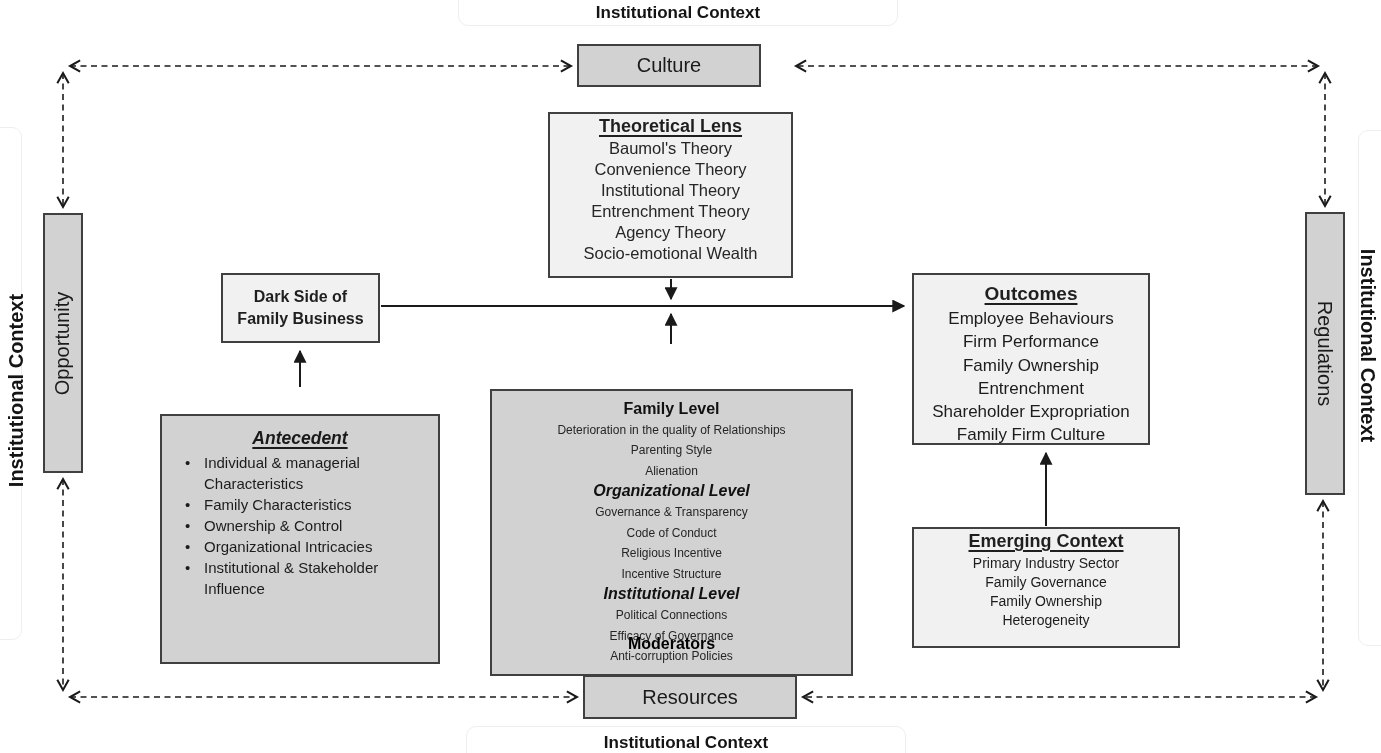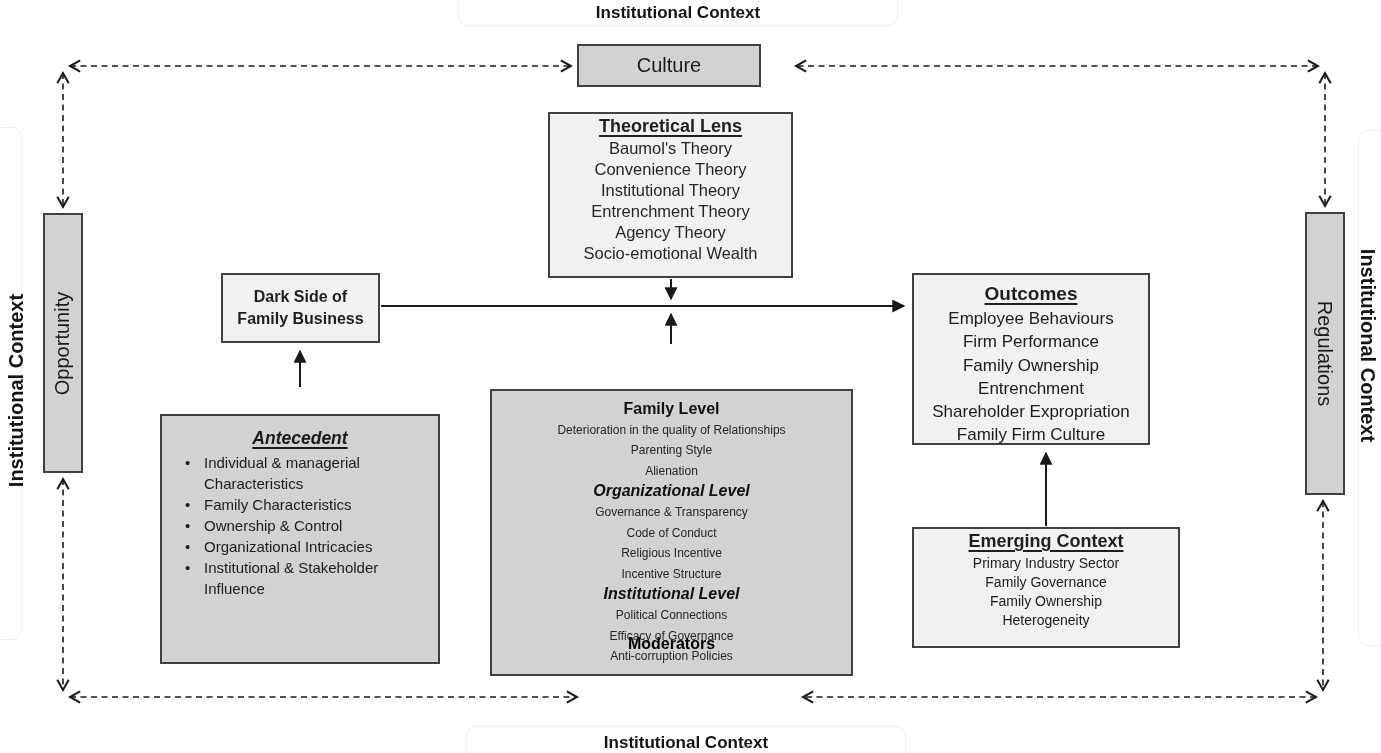--- a/index.html
+++ b/index.html
@@ -120,20 +120,23 @@
   </div>
 
   <div class="gbox" style="left:43px;top:213px;width:40px;height:260px;">
     <span class="vtext rot-ccw" data-bind="frame.opportunity">Opportunity</span>
   </div>
 
   <div class="gbox" style="left:1305px;top:212px;width:40px;height:283px;">
     <span class="vtext rot-cw" data-bind="frame.regulations">Regulations</span>
   </div>
 
+  <div class="gbox" style="left:583px;top:675px;width:214px;height:44px;">
+    <span data-bind="frame.resources">Resources</span>
+  </div>
 
   <div class="lbox" id="theoretical-lens" style="left:548px;top:112px;width:245px;height:166px;">
     <div class="box-title" data-bind="theoretical_lens.title">Theoretical Lens</div>
     <div data-bind-list="theoretical_lens.items">
         <div class="row">Baumol's Theory</div>
         <div class="row">Convenience Theory</div>
         <div class="row">Institutional Theory</div>
         <div class="row">Entrenchment Theory</div>
         <div class="row">Agency Theory</div>
         <div class="row">Socio-emotional Wealth</div>

